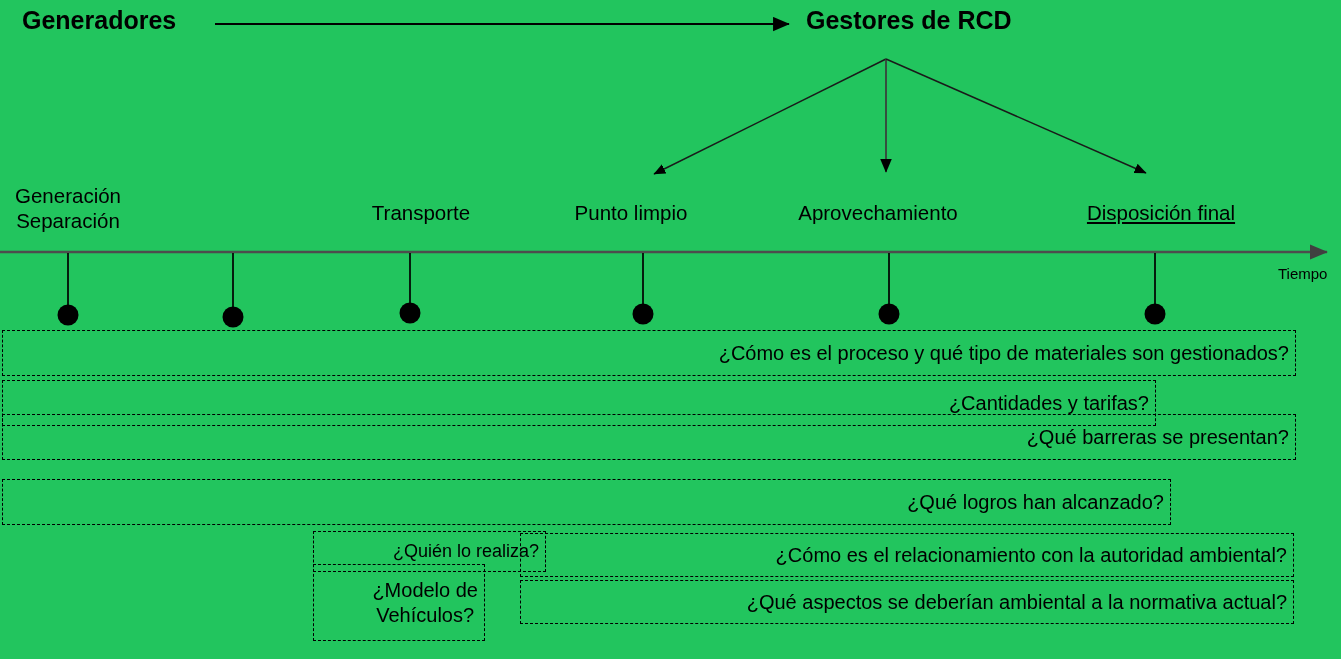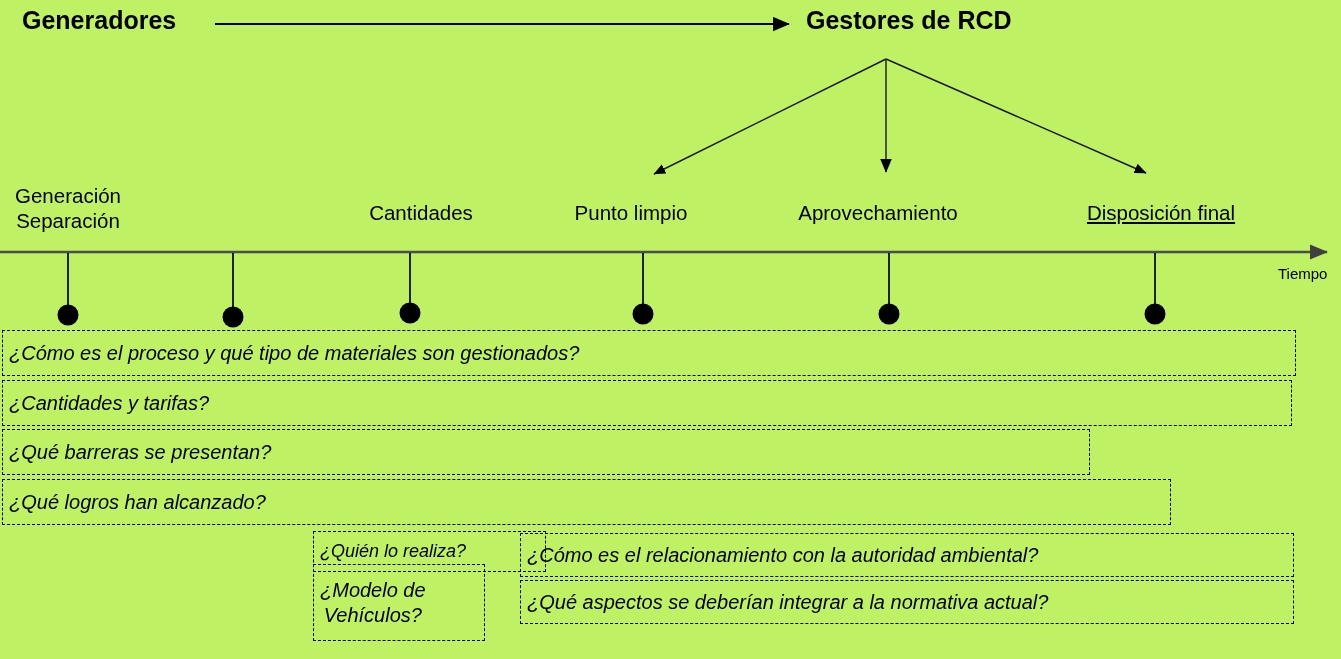--- a/index.html
+++ b/index.html
@@ -8,21 +8,21 @@
     background: #ffffff;
   }
   body {
     font-family: "Liberation Sans", sans-serif;
     color: #000000;
   }
   #canvas {
     position: relative;
     width: 1341px;
     height: 659px;
-    background: #bef264;
+    background: #22c55e;
     overflow: hidden;
   }
   .abs { position: absolute; }
 
   
   .hdr {
     font-weight: bold;
     font-size: 25px;
     line-height: 1;
     white-space: nowrap;
@@ -87,23 +87,22 @@
     pointer-events: none;
   }
 
   
   .qbox {
     position: absolute;
     border: 1.6px dashed #000;
     box-sizing: border-box;
     display: flex;
     align-items: center;
-    justify-content: flex-start;
+    justify-content: flex-end;
     background: transparent;
-    font-style: italic;
   }
   .qbox-text {
     font-size: 20px;
     line-height: 25px;
     text-align: center;
     white-space: pre-line;
     padding: 0 6px;
     color: #000;
   }
   .qbox-text.small { font-size: 18px; }
@@ -159,39 +158,39 @@
 
   <div class="abs hdr" id="generadores-title">Generadores</div>
 
   <div class="abs hdr" id="gestores-title">Gestores de RCD</div>
 
 
   <div class="stage-label" style="left:68px; top:183px; width:180px;">Generación
 Separación</div>
 
 
-  <div class="stage-label" style="left:421px; top:200px; width:200px;">Cantidades</div>
+  <div class="stage-label" style="left:421px; top:200px; width:200px;">Transporte</div>
 
   <div class="stage-label" style="left:631px; top:200px; width:210px;">Punto limpio</div>
 
   <div class="stage-label" style="left:878px; top:200px; width:260px;">Aprovechamiento</div>
 
   <div class="stage-label" style="left:1161px; top:200px; width:240px;text-decoration:underline;">Disposición final</div>
 
   <div class="abs" id="tiempo-label">Tiempo</div>
 
   <div class="qbox" style="left:2px; top:330px; width:1294px; height:46px;">
     <span class="qbox-text">¿Cómo es el proceso y qué tipo de materiales son gestionados?</span>
   </div>
 
-  <div class="qbox" style="left:2px; top:380px; width:1290px; height:46px;">
+  <div class="qbox" style="left:2px; top:380px; width:1154px; height:46px;">
     <span class="qbox-text">¿Cantidades y tarifas?</span>
   </div>
 
-  <div class="qbox" style="left:2px; top:429px; width:1088px; height:46px;">
+  <div class="qbox" style="left:2px; top:414px; width:1294px; height:46px;">
     <span class="qbox-text">¿Qué barreras se presentan?</span>
   </div>
 
   <div class="qbox" style="left:2px; top:479px; width:1169px; height:46px;">
     <span class="qbox-text">¿Qué logros han alcanzado?</span>
   </div>
 
   <div class="qbox" style="left:313px; top:531px; width:233px; height:41px;">
     <span class="qbox-text small">¿Quién lo realiza?</span>
   </div>
@@ -199,16 +198,16 @@
   <div class="qbox" style="left:520px; top:533px; width:774px; height:44px;">
     <span class="qbox-text">¿Cómo es el relacionamiento con la autoridad ambiental?</span>
   </div>
 
   <div class="qbox" style="left:313px; top:564px; width:172px; height:77px;">
     <span class="qbox-text">¿Modelo de
 Vehículos?</span>
   </div>
 
   <div class="qbox" style="left:520px; top:580px; width:774px; height:44px;">
-    <span class="qbox-text">¿Qué aspectos se deberían integrar a la normativa actual?</span>
+    <span class="qbox-text">¿Qué aspectos se deberían ambiental a la normativa actual?</span>
   </div>
 
 </div>
 
 </body></html>

